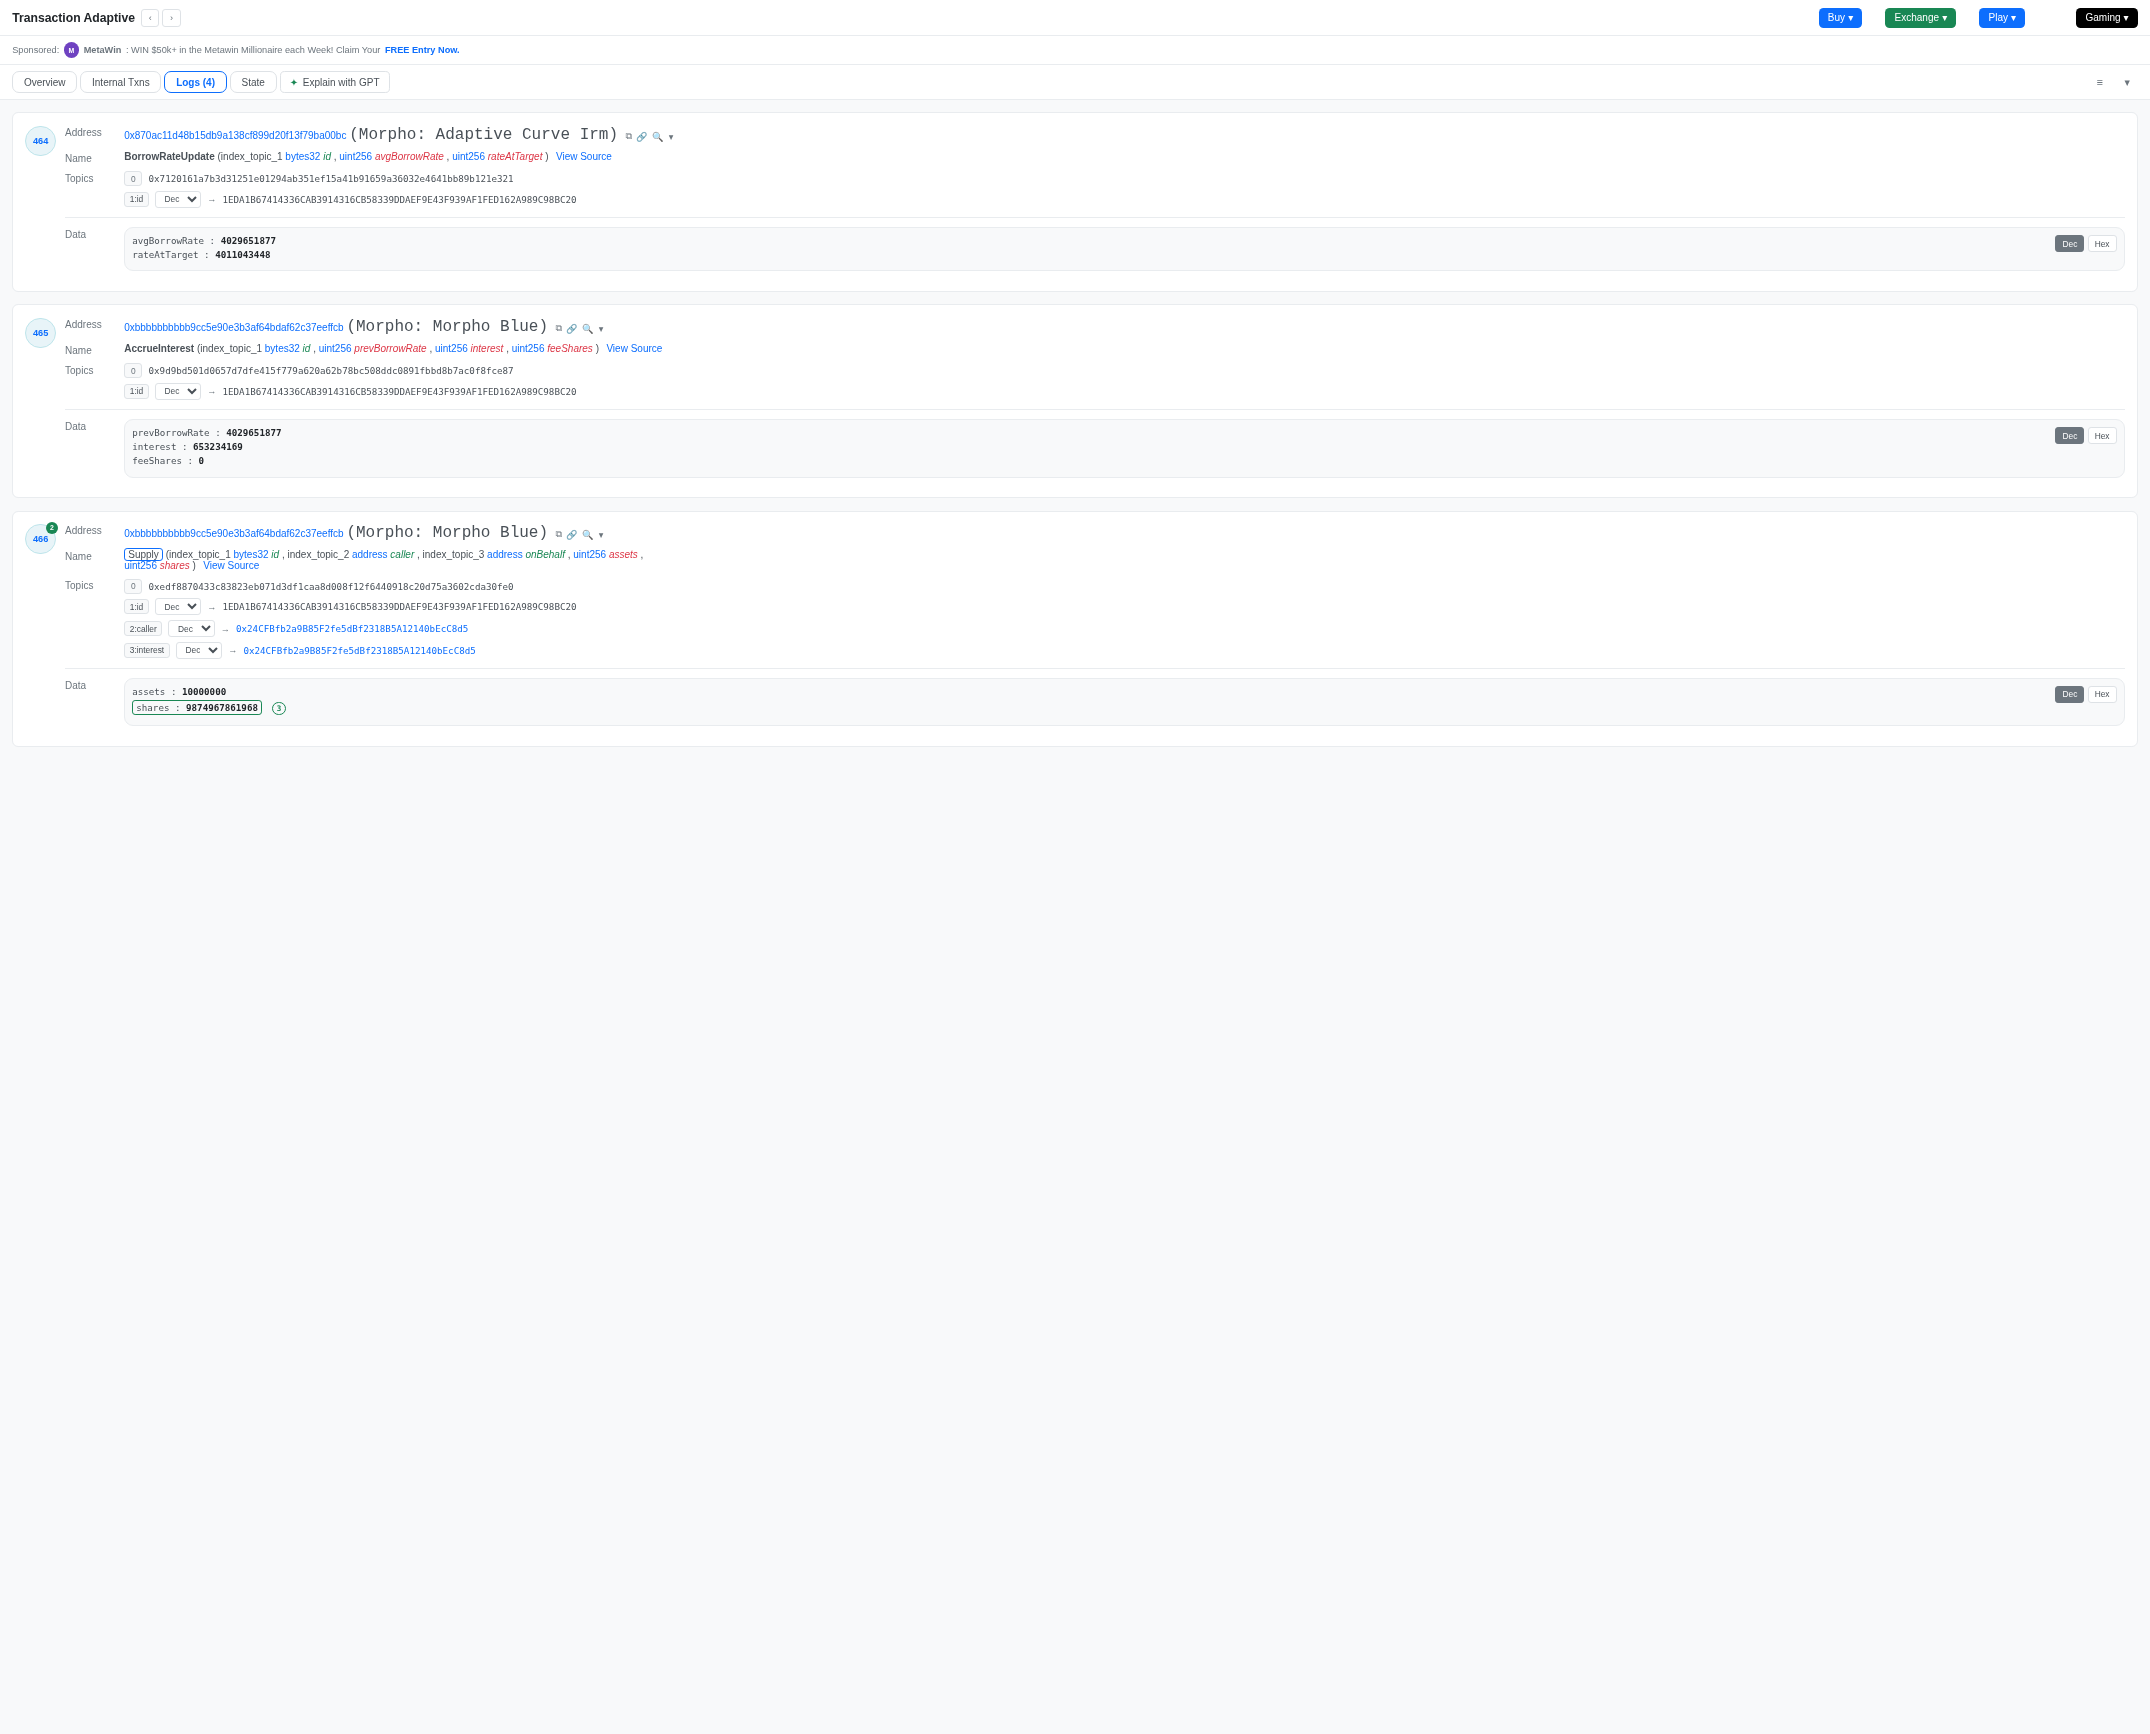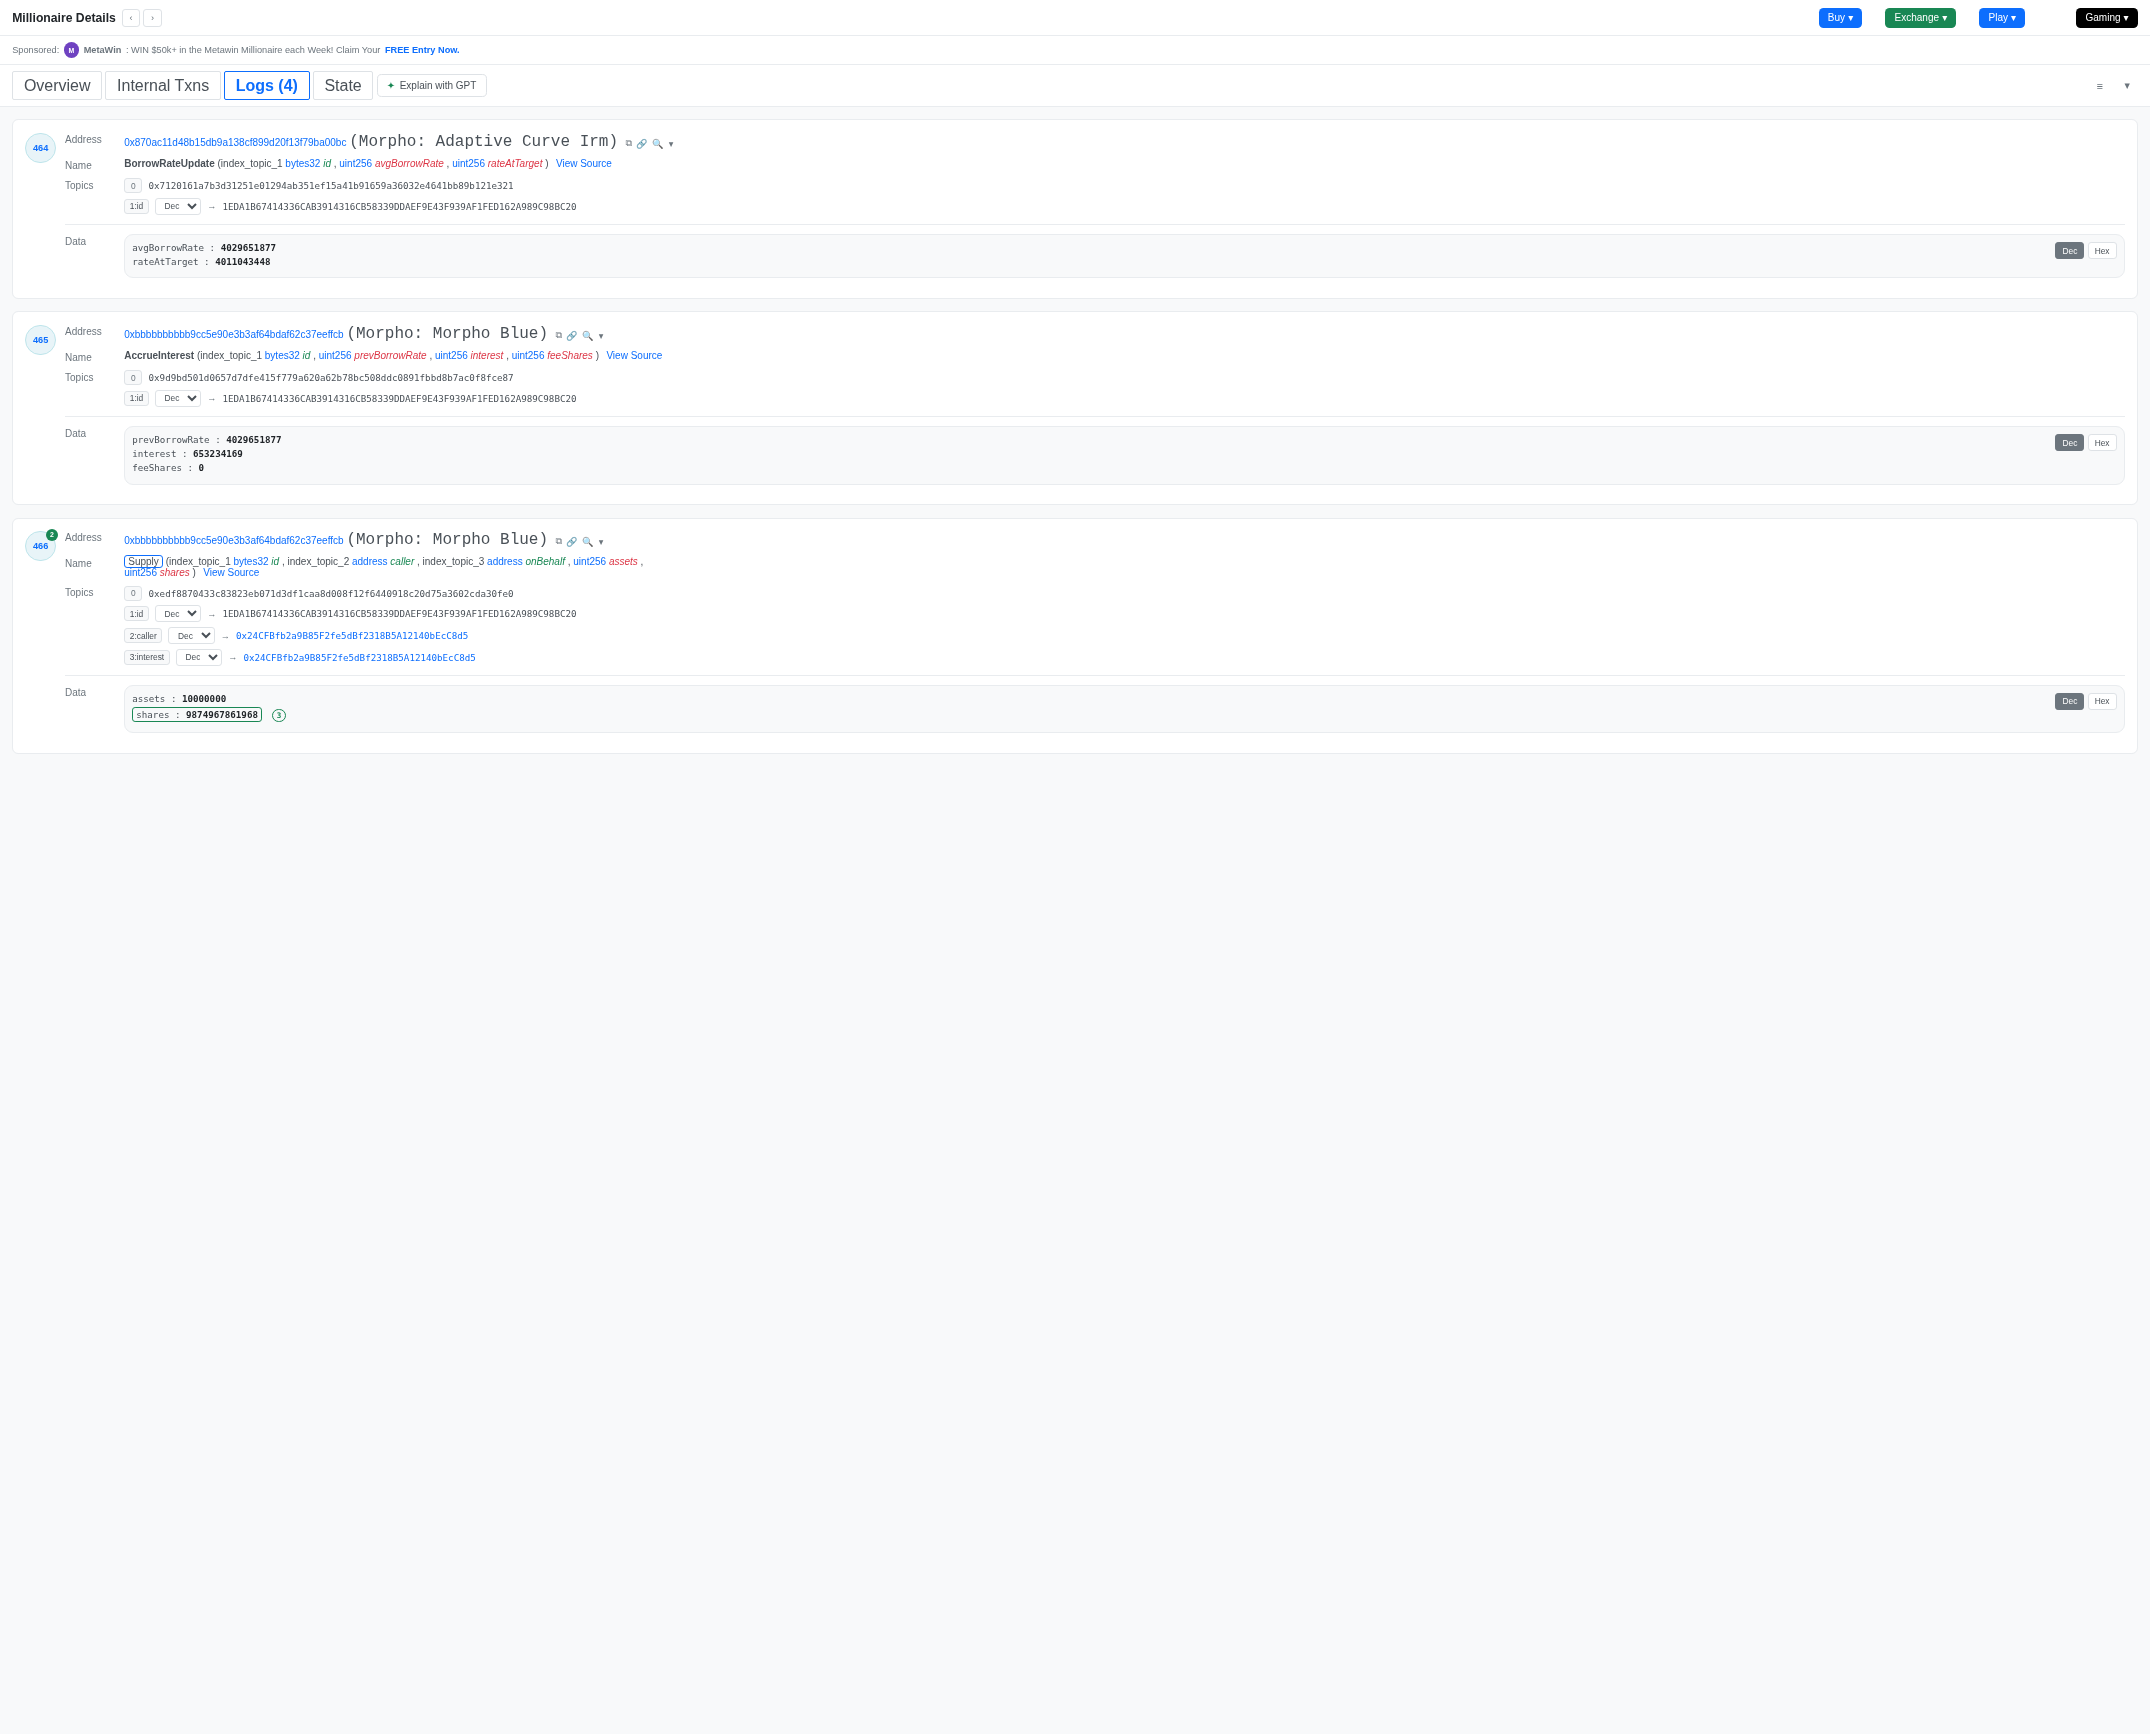--- a/index.html
+++ b/index.html
@@ -16,21 +16,21 @@
     .btn-exchange { background: #198754; }
     .btn-play { background: #0d6efd; }
     .btn-gaming { background: #000000; margin-left: 28px; }
 
     .sponsor-bar { padding: 6.1px 12.2px; background: #fff; border-bottom: 0.8px solid #e9ecef; font-size: 9.2px; color: #6c757d; display: flex; align-items: center; gap: 4.6px; }
     .sponsor-logo { width: 15.3px; height: 15.3px; background: #6f42c1; border-radius: 50%; display: flex; align-items: center; justify-content: center; color: #fff; font-size: 6.9px; font-weight: 700; }
     .sponsor-link { color: #0d6efd; text-decoration: none; font-weight: 600; }
 
     .tabs-bar { display: flex; align-items: center; justify-content: space-between; padding: 6.1px 12.2px 0; background: #fff; border-bottom: 0.8px solid #e9ecef; }
     .tabs { display: flex; gap: 3.1px; align-items: center; }
-    .tab { padding: 4.6px 10.7px; border: 0.8px solid #dee2e6; border-radius: 2px; cursor: pointer; font-size: 16px; background: #fff; color: #495057; text-decoration: none; margin-bottom: 6.1px; }
+    .tab { padding: 4.6px 10.7px; border: 0.8px solid #dee2e6; border-radius: 7px; cursor: pointer; font-size: 10px; background: #fff; color: #495057; text-decoration: none; margin-bottom: 6.1px; }
     .tab.active { background: #fff; border: 1.5px solid #0d6efd; color: #0d6efd; font-weight: 600; }
     .tab-explain { background: #fff; border: 0.8px solid #dee2e6; color: #495057; display: flex; align-items: center; gap: 4.6px; padding: 4.6px 9.2px; border-radius: 4.6px; cursor: pointer; font-size: 10px; margin-bottom: 6.1px; }
     .gpt-icon { color: #198754; }
     .tabs-right { display: flex; align-items: center; gap: 6.1px; margin-bottom: 6.1px; }
     .icon-btn { width: 21.4px; height: 21.4px; display: flex; align-items: center; justify-content: center; cursor: pointer; color: #6c757d; font-size: 10.7px; }
 
     .main-content { padding: 12.2px; }
     .section-title { font-size: 10.7px; font-weight: 600; color: #212529; margin-bottom: 12.2px; display: flex; align-items: center; gap: 6.1px; }
     .badge-green { background: #198754; color: #fff; border-radius: 50%; width: 13.7px; height: 13.7px; font-size: 7.6px; display: inline-flex; align-items: center; justify-content: center; font-weight: 700; }
 
@@ -73,21 +73,21 @@
     .dec-btn.active { background: #6c757d; color: #fff; border-color: #6c757d; }
     .hex-btn { padding: 2.3px 6.1px; border-radius: 3.1px; border: 0.8px solid #dee2e6; background: #fff; font-size: 8.4px; cursor: pointer; color: #495057; }
 
     .divider { border: none; border-top: 0.8px solid #e9ecef; margin: 9.2px 0; }
   </style>
 </head>
 <body>
 
 <div class="top-bar">
   <div class="top-bar-left">
-    <span class="page-title">Millionaire Details</span>
+    <span class="page-title">Transaction Adaptive</span>
     <div class="nav-arrows">
       <button class="nav-arrow">
         <span>‹</span>
       </button>
       <button class="nav-arrow">
         <span>›</span>
       </button>
     </div>
   </div>
   <div class="top-bar-right">

